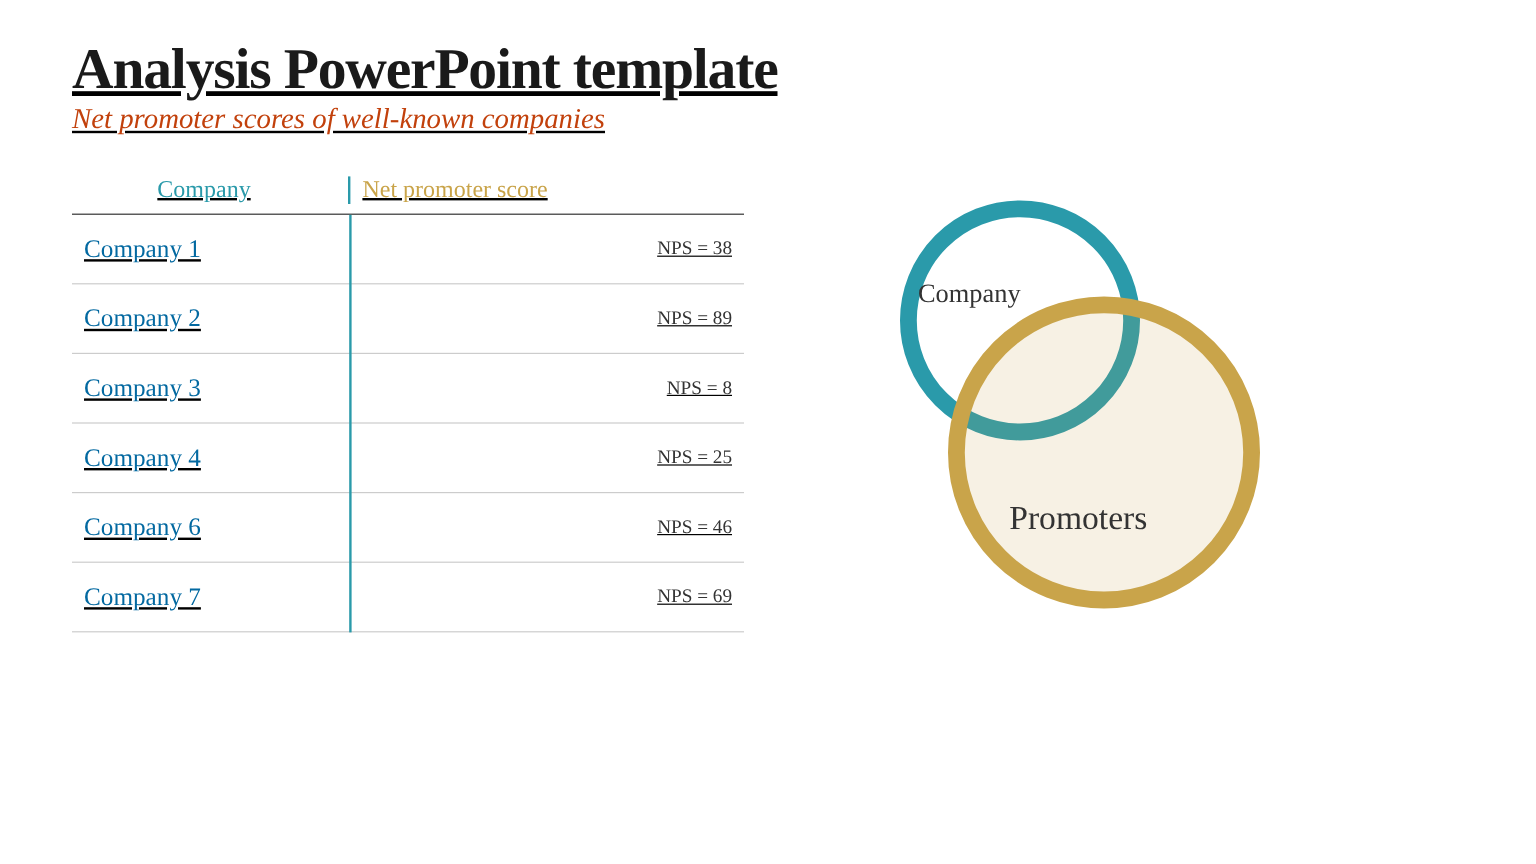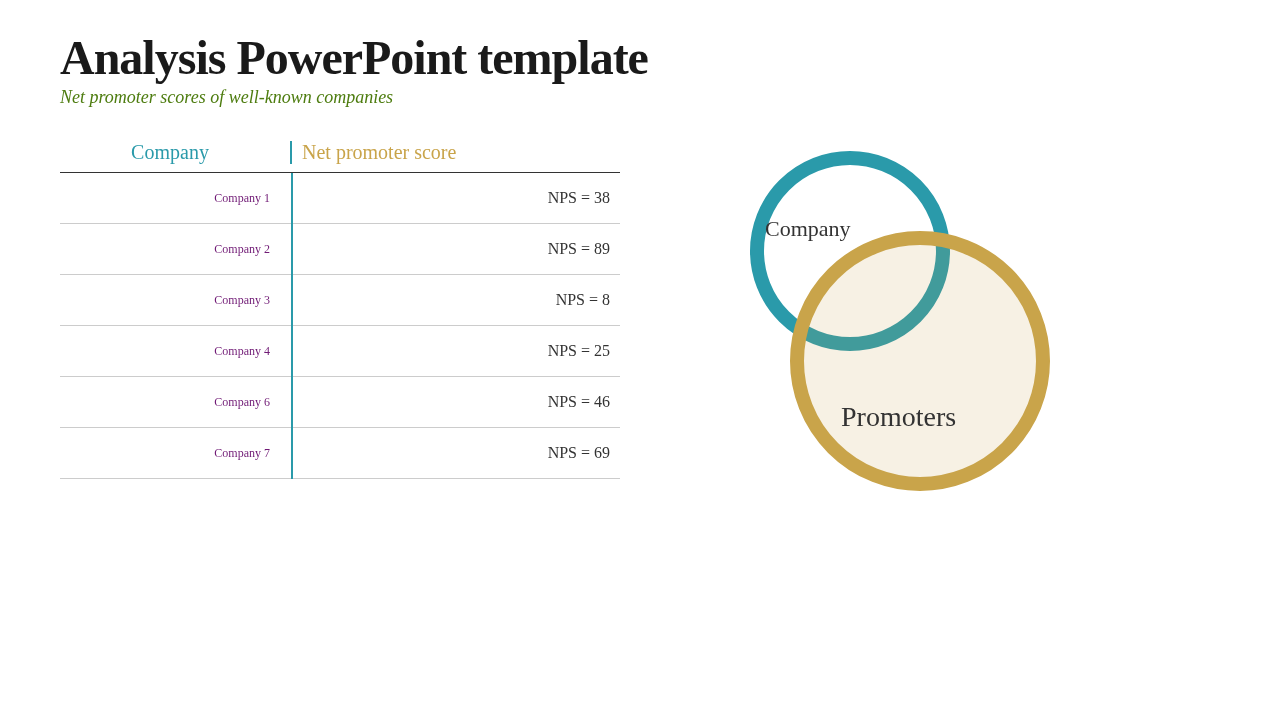--- a/index.html
+++ b/index.html
@@ -14,37 +14,38 @@
       background: #ffffff;
       font-family: 'Georgia', serif;
       overflow: hidden;
     }
 
     .page {
       width: 1200px;
       height: 720px;
       padding: 30px 60px 30px 60px;
       position: relative;
+      text-decoration: underline;
     }
 
     .header {
       margin-bottom: 20px;
     }
 
     .main-title {
       font-size: 48px;
       font-weight: 700;
       color: #1a1a1a;
       letter-spacing: -1px;
       font-family: 'Georgia', serif;
     }
 
     .subtitle {
-      font-size: 18px;
-      color: #4d7c0f;
+      font-size: 24px;
+      color: #c2410c;
       font-style: italic;
       margin-top: 2px;
       font-family: 'Georgia', serif;
     }
 
     .content-area {
       display: flex;
       flex-direction: row;
       margin-top: 33px;
     }
@@ -104,24 +105,24 @@
       border-bottom: 1px solid #ccc;
       align-items: center;
     }
 
     .table-row.highlighted {
       border-bottom: 2px solid #2a9aaa;
     }
 
     .cell-company {
       width: 220px;
-      text-align: right;
+      text-align: left;
       padding: 16px 10px;
-      font-size: 12px;
-      color: #701a75;
+      font-size: 21px;
+      color: #0369a1;
       font-family: 'Georgia', serif;
     }
 
     .cell-spacer {
       width: 22px;
     }
 
     .cell-nps {
       flex: 1;
       text-align: right;

